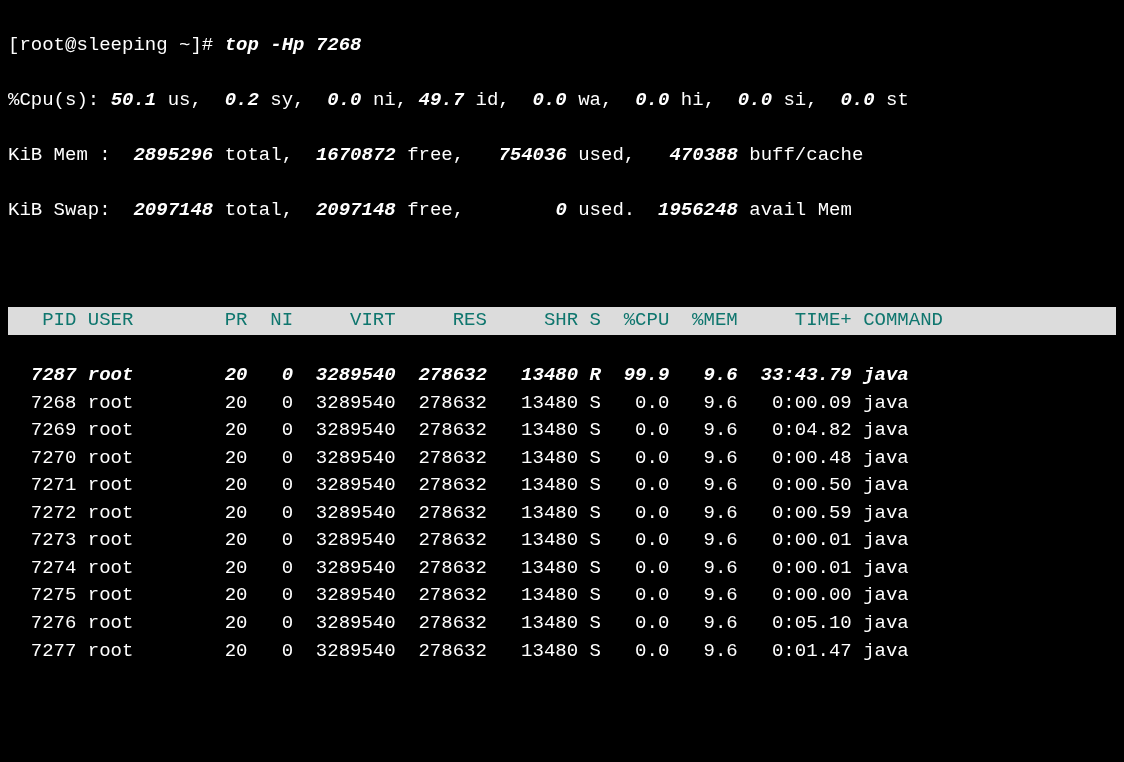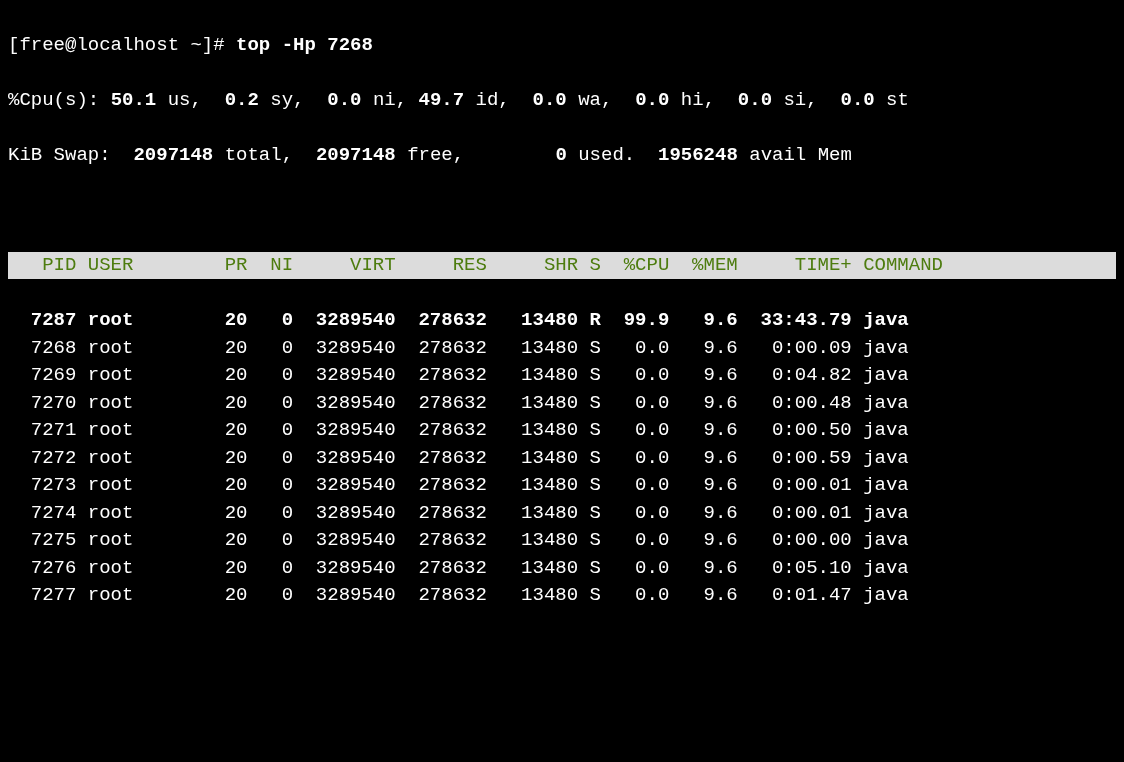--- a/index.html
+++ b/index.html
@@ -11,31 +11,32 @@
     font-size: 19px;
     line-height: 1.45;
     width: 1124px;
     height: 762px;
     overflow: hidden;
   }
   .term {
     padding: 4px 8px;
     white-space: pre;
   }
-  .b { font-weight: bold; }
+  .b { font-weight: bold; font-style: italic; }
   .hdr {
     background: #dcdcdc;
-    color: #4d7c0f;
+    color: #0f766e;
     display: block;
   }
   .row { display: block; }
 </style>
 </head>
 <body>
 
 <div class="term">
-<span class="row"><span>[free@localhost ~]# </span><span class="b">top -Hp 7268</span></span>
+<span class="row"><span>[root@sleeping ~]# </span><span class="b">top -Hp 7268</span></span>
 <span class="row"><span>%Cpu(s):</span> <span class="b">50.1</span><span> us,</span>  <span class="b">0.2</span><span> sy,</span>  <span class="b">0.0</span><span> ni,</span> <span class="b">49.7</span><span> id,</span>  <span class="b">0.0</span><span> wa,</span>  <span class="b">0.0</span><span> hi,</span>  <span class="b">0.0</span><span> si,</span>  <span class="b">0.0</span><span> st</span></span>
+<span class="row"><span>KiB Mem :</span>  <span class="b">2895296</span><span> total,</span>  <span class="b">1670872</span><span> free,</span>   <span class="b">754036</span><span> used,</span>   <span class="b">470388</span><span> buff/cache</span></span>
 <span class="row"><span>KiB Swap:</span>  <span class="b">2097148</span><span> total,</span>  <span class="b">2097148</span><span> free,</span>        <span class="b">0</span><span> used.</span>  <span class="b">1956248</span><span> avail Mem</span></span>
 <span class="row"> </span>
 <span class="hdr row" id="hdr-row">   PID USER        PR  NI     VIRT     RES     SHR S  %CPU  %MEM     TIME+ COMMAND              </span>
 <div id="proc-body"><span class="row b">  7287 root        20   0  3289540  278632   13480 R  99.9   9.6  33:43.79 java</span><span class="row">  7268 root        20   0  3289540  278632   13480 S   0.0   9.6   0:00.09 java</span><span class="row">  7269 root        20   0  3289540  278632   13480 S   0.0   9.6   0:04.82 java</span><span class="row">  7270 root        20   0  3289540  278632   13480 S   0.0   9.6   0:00.48 java</span><span class="row">  7271 root        20   0  3289540  278632   13480 S   0.0   9.6   0:00.50 java</span><span class="row">  7272 root        20   0  3289540  278632   13480 S   0.0   9.6   0:00.59 java</span><span class="row">  7273 root        20   0  3289540  278632   13480 S   0.0   9.6   0:00.01 java</span><span class="row">  7274 root        20   0  3289540  278632   13480 S   0.0   9.6   0:00.01 java</span><span class="row">  7275 root        20   0  3289540  278632   13480 S   0.0   9.6   0:00.00 java</span><span class="row">  7276 root        20   0  3289540  278632   13480 S   0.0   9.6   0:05.10 java</span><span class="row">  7277 root        20   0  3289540  278632   13480 S   0.0   9.6   0:01.47 java</span></div>
 </div>
 
 </body></html>

